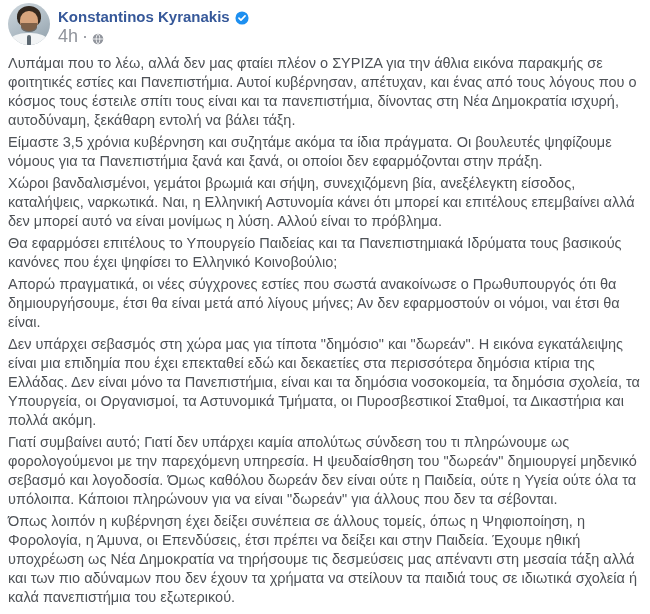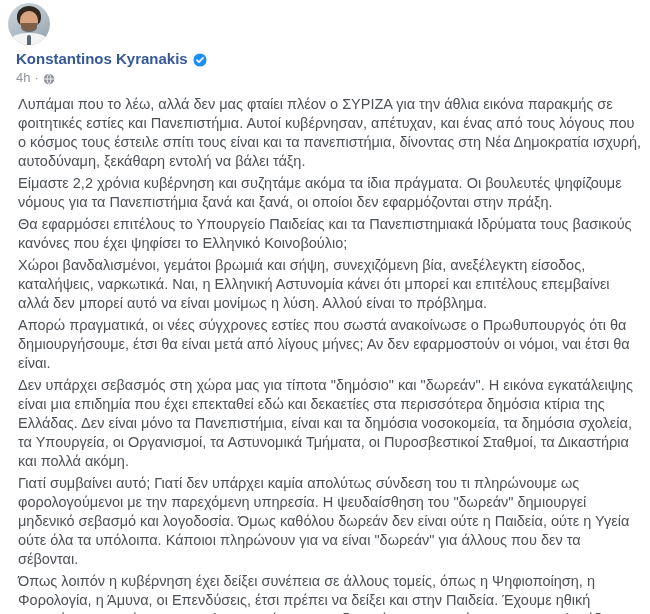--- a/index.html
+++ b/index.html
@@ -5,21 +5,20 @@
   html,body{margin:0;padding:0;background:#ffffff;}
   body{
     width:650px;height:614px;overflow:hidden;
     font-family:"Liberation Sans","DejaVu Sans",sans-serif;
     -webkit-font-smoothing:antialiased;
   }
   .post{width:650px;background:#fff;padding:0;}
   .post-header{
     display:flex;align-items:flex-start;
     padding:3px 8px 0 8px;
-    flex-direction:column;
   }
   .avatar{
     width:42px;height:42px;border-radius:50%;
     overflow:hidden;position:relative;flex:0 0 42px;
     background:linear-gradient(150deg,#cfd8de 0%,#aebbc4 55%,#8f9ea9 100%);
     cursor:pointer;
   }
   .avatar .hair{
     position:absolute;left:9px;top:3px;width:24px;height:21px;
     background:#33281f;border-radius:50% 50% 42% 42%;
@@ -42,29 +41,29 @@
   }
   .header-text{margin-left:8px;padding-top:4px;}
   .author-row{display:flex;align-items:center;line-height:19px;}
   .author-name{
     color:#365899;font-weight:bold;font-size:15px;
     text-decoration:none;cursor:pointer;
   }
   .verified{width:14px;height:14px;margin-left:5px;display:inline-block;}
   .meta-row{
     display:flex;align-items:center;margin-top:2px;
-    color:#90949c;font-size:13px;line-height:16px;
+    color:#90949c;font-size:18px;line-height:16px;
   }
   .meta-sep{margin:0 4px;}
   .globe{width:12px;height:12px;display:inline-block;margin-top:1px;}
   .post-body{
     padding:9px 8px 0 8px;
     color:#4e5257;font-size:14.5px;line-height:19px;
   }
-  .post-body p{margin:0 0 3px 10px;}
+  .post-body p{margin:0 0 3px 0;}
 </style>
 </head>
 <body>
 
 <div class="post">
 
   <div class="post-header">
 
     <div class="avatar">
       <div class="hair"></div>
@@ -92,22 +91,22 @@
             <circle cx="8" cy="8" r="7" fill="#90949c"></circle>
             <path d="M1.2 8h13.6 M8 1.2 C11.2 3.6 11.2 12.4 8 14.8 M8 1.2 C4.8 3.6 4.8 12.4 8 14.8" stroke="#ffffff" stroke-width="1.1" fill="none"></path>
           </svg>
         </span>
       </div>
     </div>
   </div>
 
   <div class="post-body">
       <p>Λυπάμαι που το λέω, αλλά δεν μας φταίει πλέον ο ΣΥΡΙΖΑ για την άθλια εικόνα παρακμής σε φοιτητικές εστίες και Πανεπιστήμια. Αυτοί κυβέρνησαν, απέτυχαν, και ένας από τους λόγους που ο κόσμος τους έστειλε σπίτι τους είναι και τα πανεπιστήμια, δίνοντας στη Νέα Δημοκρατία ισχυρή, αυτοδύναμη, ξεκάθαρη εντολή να βάλει τάξη.</p>
-      <p>Είμαστε 2,2 χρόνια κυβέρνηση και συζητάμε ακόμα τα ίδια πράγματα. Οι βουλευτές ψηφίζουμε νόμους για τα Πανεπιστήμια ξανά και ξανά, οι οποίοι δεν εφαρμόζονται στην πράξη.</p>
+      <p>Είμαστε 3,5 χρόνια κυβέρνηση και συζητάμε ακόμα τα ίδια πράγματα. Οι βουλευτές ψηφίζουμε νόμους για τα Πανεπιστήμια ξανά και ξανά, οι οποίοι δεν εφαρμόζονται στην πράξη.</p>
+      <p>Χώροι βανδαλισμένοι, γεμάτοι βρωμιά και σήψη, συνεχιζόμενη βία, ανεξέλεγκτη είσοδος, καταλήψεις, ναρκωτικά. Ναι, η Ελληνική Αστυνομία κάνει ότι μπορεί και επιτέλους επεμβαίνει αλλά δεν μπορεί αυτό να είναι μονίμως η λύση. Αλλού είναι το πρόβλημα.</p>
       <p>Θα εφαρμόσει επιτέλους το Υπουργείο Παιδείας και τα Πανεπιστημιακά Ιδρύματα τους βασικούς κανόνες που έχει ψηφίσει το Ελληνικό Κοινοβούλιο;</p>
-      <p>Χώροι βανδαλισμένοι, γεμάτοι βρωμιά και σήψη, συνεχιζόμενη βία, ανεξέλεγκτη είσοδος, καταλήψεις, ναρκωτικά. Ναι, η Ελληνική Αστυνομία κάνει ότι μπορεί και επιτέλους επεμβαίνει αλλά δεν μπορεί αυτό να είναι μονίμως η λύση. Αλλού είναι το πρόβλημα.</p>
       <p>Απορώ πραγματικά, οι νέες σύγχρονες εστίες που σωστά ανακοίνωσε ο Πρωθυπουργός ότι θα δημιουργήσουμε, έτσι θα είναι μετά από λίγους μήνες; Αν δεν εφαρμοστούν οι νόμοι, ναι έτσι θα είναι.</p>
       <p>Δεν υπάρχει σεβασμός στη χώρα μας για τίποτα "δημόσιο" και "δωρεάν". Η εικόνα εγκατάλειψης είναι μια επιδημία που έχει επεκταθεί εδώ και δεκαετίες στα περισσότερα δημόσια κτίρια της Ελλάδας. Δεν είναι μόνο τα Πανεπιστήμια, είναι και τα δημόσια νοσοκομεία, τα δημόσια σχολεία, τα Υπουργεία, οι Οργανισμοί, τα Αστυνομικά Τμήματα, οι Πυροσβεστικοί Σταθμοί, τα Δικαστήρια και πολλά ακόμη.</p>
       <p>Γιατί συμβαίνει αυτό; Γιατί δεν υπάρχει καμία απολύτως σύνδεση του τι πληρώνουμε ως φορολογούμενοι με την παρεχόμενη υπηρεσία. Η ψευδαίσθηση του "δωρεάν" δημιουργεί μηδενικό σεβασμό και λογοδοσία. Όμως καθόλου δωρεάν δεν είναι ούτε η Παιδεία, ούτε η Υγεία ούτε όλα τα υπόλοιπα. Κάποιοι πληρώνουν για να είναι "δωρεάν" για άλλους που δεν τα σέβονται.</p>
       <p>Όπως λοιπόν η κυβέρνηση έχει δείξει συνέπεια σε άλλους τομείς, όπως η Ψηφιοποίηση, η Φορολογία, η Άμυνα, οι Επενδύσεις, έτσι πρέπει να δείξει και στην Παιδεία. Έχουμε ηθική υποχρέωση ως Νέα Δημοκρατία να τηρήσουμε τις δεσμεύσεις μας απέναντι στη μεσαία τάξη αλλά και των πιο αδύναμων που δεν έχουν τα χρήματα να στείλουν τα παιδιά τους σε ιδιωτικά σχολεία ή καλά πανεπιστήμια του εξωτερικού.</p>
     </div>
 
 </div>
 
 </body></html>

